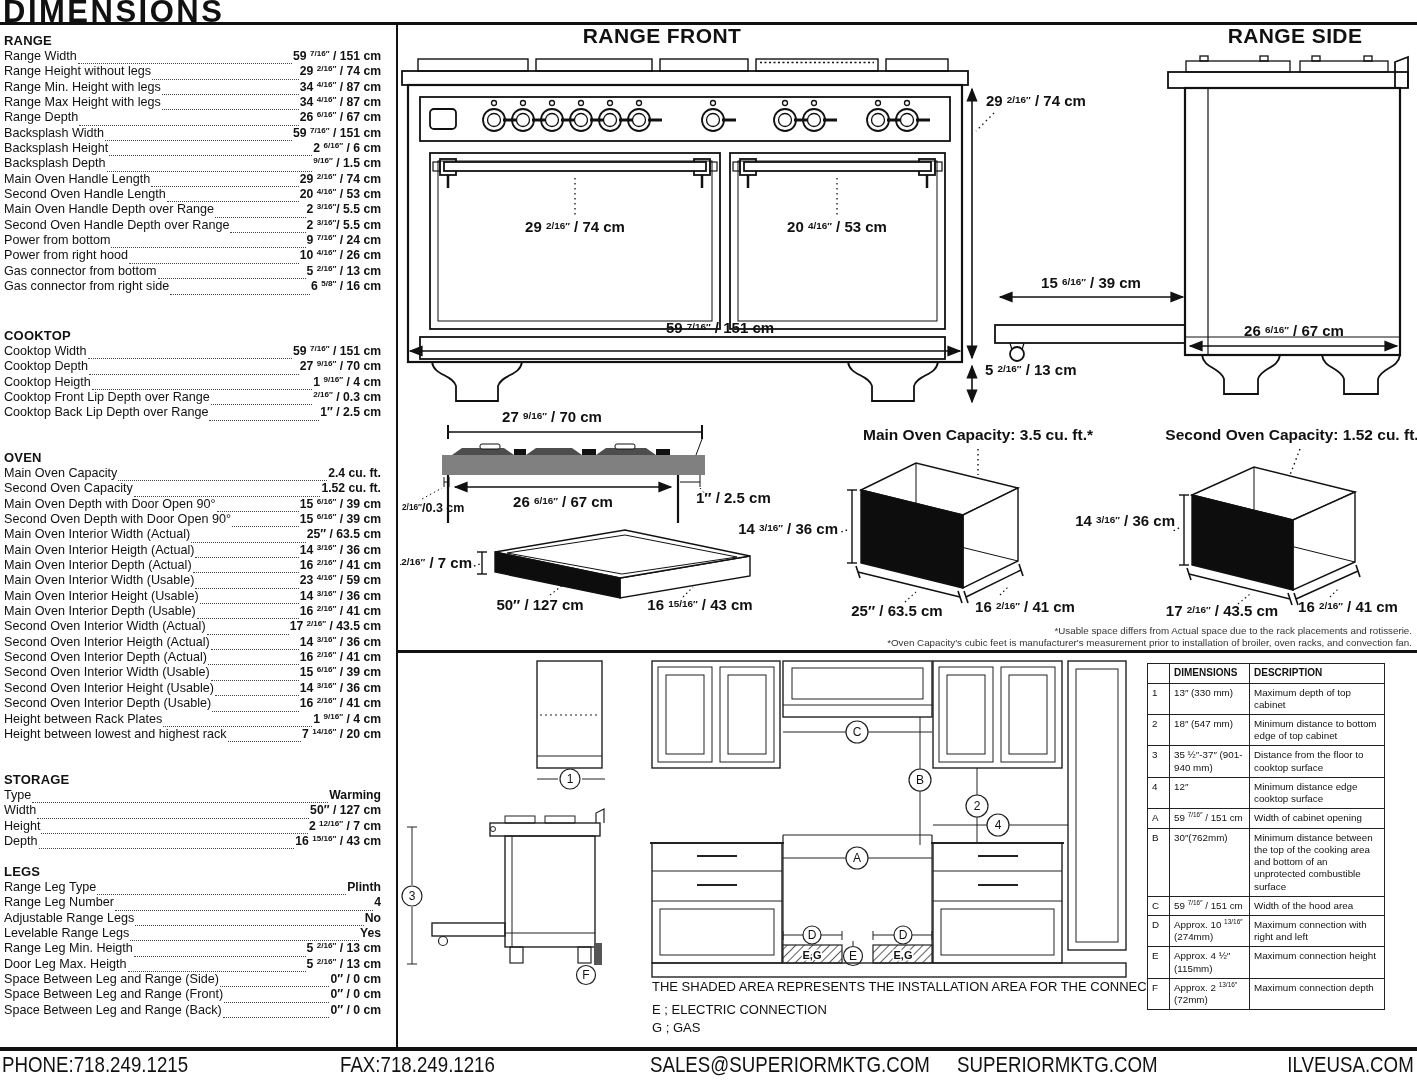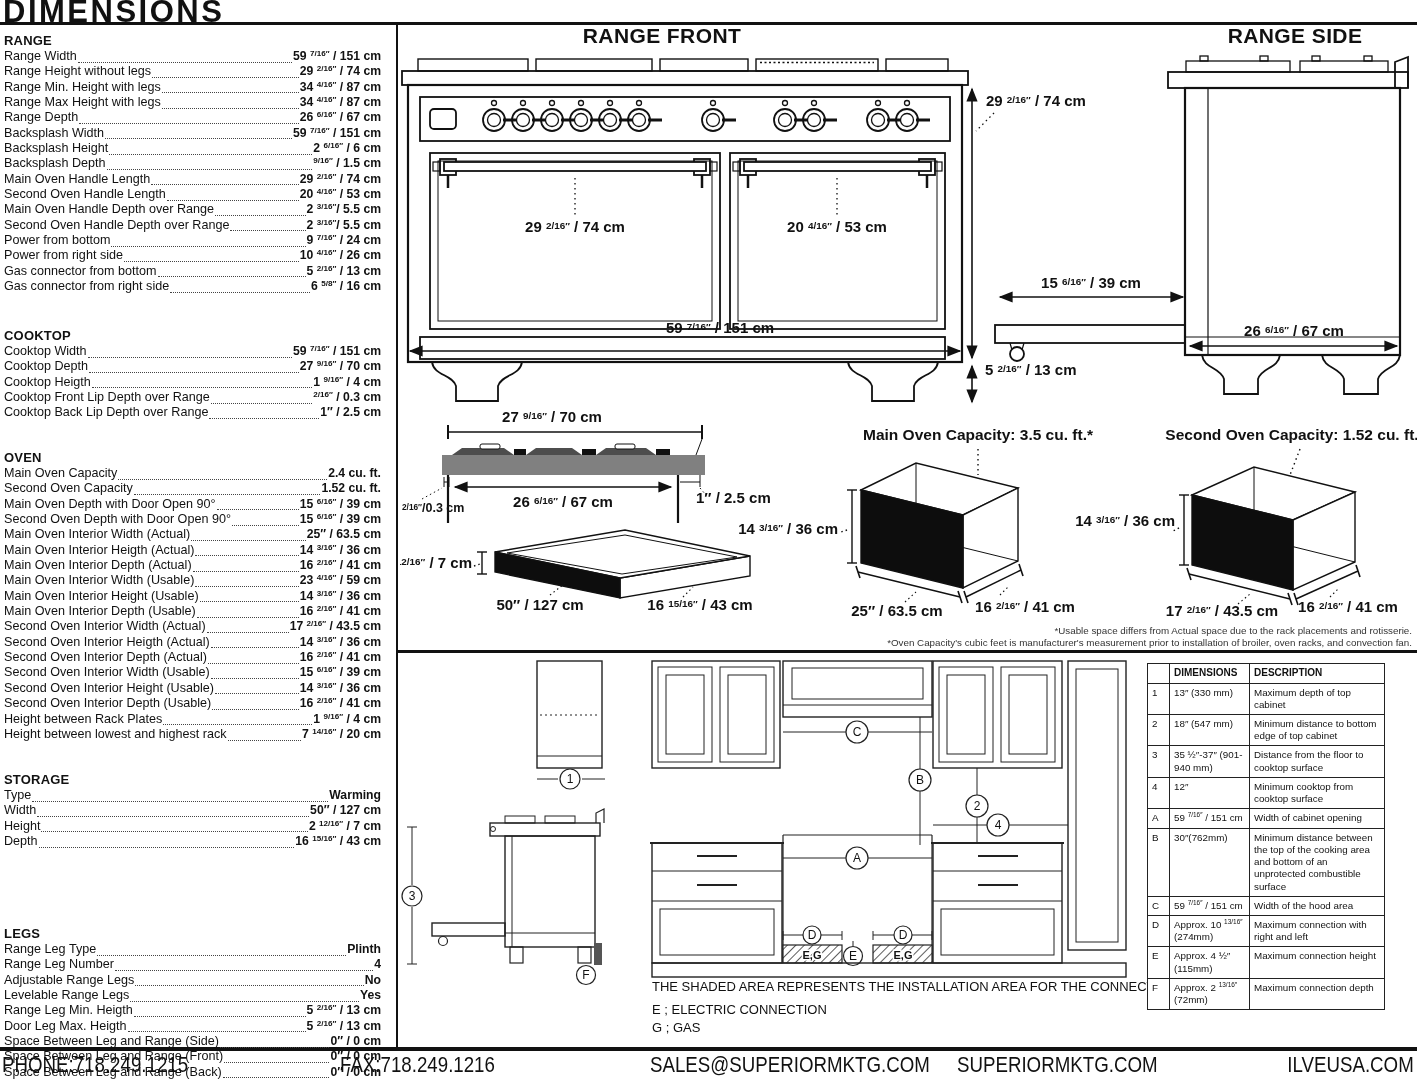--- a/index.html
+++ b/index.html
@@ -7,21 +7,21 @@
          font-family:"Liberation Sans",sans-serif; color:#111; }
   #title { position:absolute; top:-6px; left:3px; font-size:31px; font-weight:800;
            letter-spacing:2.5px; white-space:nowrap; }
   .rule-top    { position:absolute; top:22px; left:0; width:1417px; height:3px; background:#111; }
   .vdiv        { position:absolute; left:396px; top:25px; width:2px; height:1022px; background:#111; }
   .rule-mid    { position:absolute; left:398px; top:650px; width:1019px; height:3px; background:#111; }
   .rule-bottom { position:absolute; top:1047px; left:0; width:1417px; height:4px; background:#111; }
 
   .specs { position:absolute; left:4px; width:377px; }
   .spec-title { font-weight:bold; font-size:13px; line-height:16px; letter-spacing:.2px; }
-  .spec-row  { display:flex; align-items:center; font-size:12.6px; line-height:15.35px; height:15.35px; }
+  .spec-row  { display:flex; align-items:flex-end; font-size:12.6px; line-height:15.35px; height:15.35px; }
   .spec-label { white-space:nowrap; }
   .spec-dots  { flex:1; margin:0 1px; border-bottom:1.7px dotted #444; height:11px; min-width:8px; }
   .spec-value { white-space:nowrap; font-weight:bold; font-size:12.2px; }
   sup { font-size:66%; line-height:0; vertical-align:4px; letter-spacing:0; }
 
   svg { position:absolute; }
   #svg-top { left:400px; top:25px; }
   #svg-bot { left:400px; top:653px; }
   svg text { fill:#111; stroke:none; font-family:"Liberation Sans",sans-serif; }
   .dim    { font-size:15px; font-weight:bold; }
@@ -116,21 +116,21 @@
         <span class="spec-label">Second Oven Handle Depth over Range</span>
         <span class="spec-dots"></span>
         <span class="spec-value">2 <sup>3/16″</sup>/ 5.5 cm</span>
       </div>
       <div class="spec-row">
         <span class="spec-label">Power from bottom</span>
         <span class="spec-dots"></span>
         <span class="spec-value">9 <sup>7/16″</sup> / 24 cm</span>
       </div>
       <div class="spec-row">
-        <span class="spec-label">Power from right side</span>
+        <span class="spec-label">Power from right hood</span>
         <span class="spec-dots"></span>
         <span class="spec-value">10 <sup>4/16″</sup> / 26 cm</span>
       </div>
       <div class="spec-row">
         <span class="spec-label">Gas connector from bottom</span>
         <span class="spec-dots"></span>
         <span class="spec-value">5 <sup>2/16″</sup> / 13 cm</span>
       </div>
       <div class="spec-row">
         <span class="spec-label">Gas connector from right side</span>
@@ -285,21 +285,21 @@
         <span class="spec-dots"></span>
         <span class="spec-value">2 <sup>12/16″</sup> / 7 cm</span>
       </div>
       <div class="spec-row">
         <span class="spec-label">Depth</span>
         <span class="spec-dots"></span>
         <span class="spec-value">16 <sup>15/16″</sup> / 43 cm</span>
       </div>
     </div>
 </div>
-<div class="specs" style="top:926px">
+<div class="specs" style="top:864px">
   <div class="spec-title">LEGS</div>
   <div>
 
   <div class="spec-row">
         <span class="spec-label">Range Leg Type</span>
         <span class="spec-dots"></span>
         <span class="spec-value">Plinth</span>
       </div>
       <div class="spec-row">
         <span class="spec-label">Range Leg Number</span>
@@ -768,21 +768,21 @@
 
       <tr>
         <td>3</td>
         <td>35 ½″-37″ (901-940 mm)</td>
         <td>Distance from the floor to cooktop surface</td>
       </tr>
 
       <tr>
         <td>4</td>
         <td>12″</td>
-        <td>Minimum cooktop from cooktop surface</td>
+        <td>Minimum distance edge cooktop surface</td>
       </tr>
 
       <tr>
         <td>A</td>
         <td>59 <sup>7/16″</sup> / 151 cm</td>
         <td>Width of cabinet opening</td>
       </tr>
 
       <tr>
         <td>B</td>

